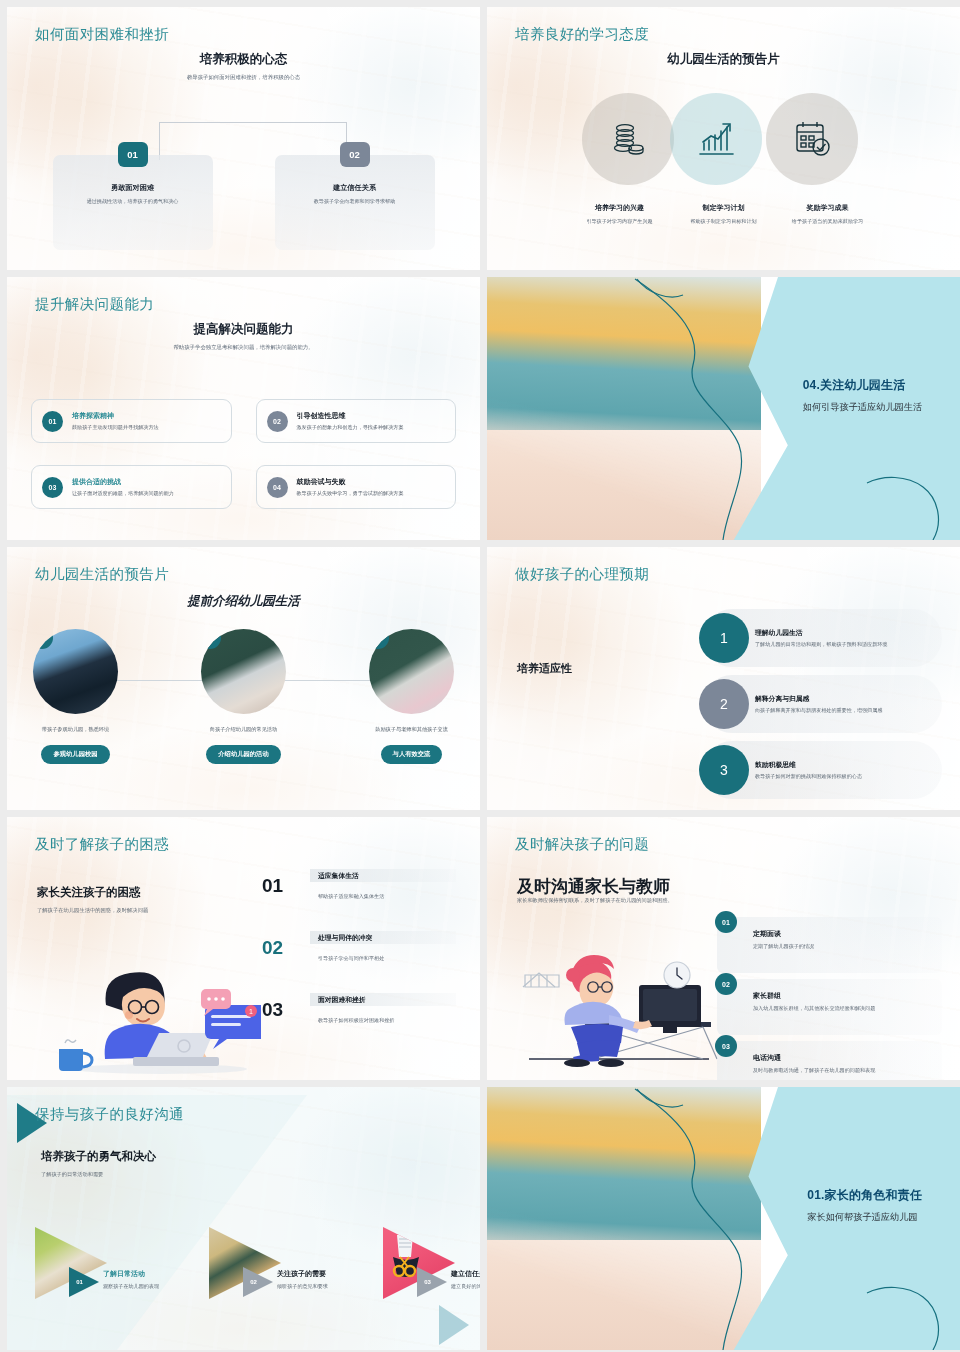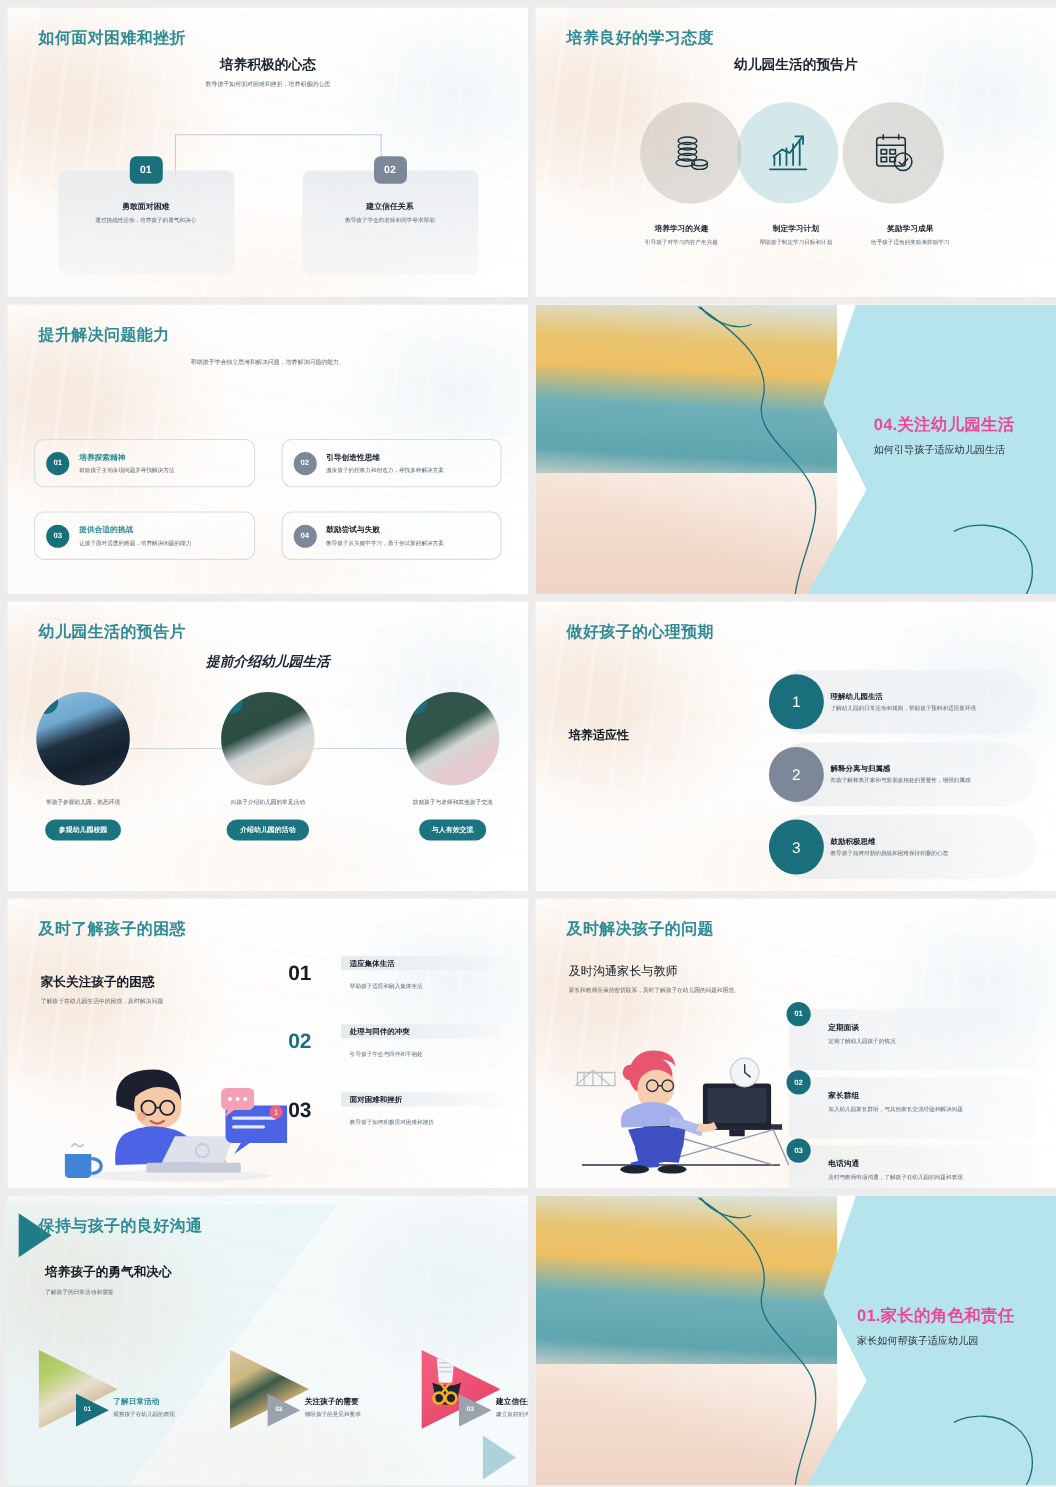--- a/index.html
+++ b/index.html
@@ -44,21 +44,21 @@
     background:
       repeating-linear-gradient(97deg, rgba(255,255,255,0) 0 26px, rgba(255,255,255,.42) 26px 30px),
       repeating-linear-gradient(9deg, rgba(214,186,160,0) 0 34px, rgba(214,186,160,.14) 34px 36px);
     opacity: .55;
   }
   .veil { position: absolute; inset: 0; background: rgba(255,255,255,.5); }
 
   
   .kicker {
     position: absolute; left: 28px; top: 18px;
-    font-size: 14.5px; font-weight: bold; letter-spacing: .4px;
+    font-size: 14.5px; font-weight: normal; letter-spacing: .4px;
     color: #2d8c96; z-index: 6;
   }
   .ctitle {
     text-align: center; font-size: 12.5px; font-weight: bold;
     color: #1b2430;
   }
   .csub {
     text-align: center; font-size: 5.4px; color: #5c6876;
     line-height: 1.5; margin-top: 5px;
   }
@@ -155,21 +155,21 @@
       linear-gradient(90deg, #5ba0aa 0 14%, #67aeb7 14% 22%, #5ba0aa 22% 52%, #72b6bf 52% 60%, #5f a4ae 60% 100%);
   }
   .sec-panel {
     position: absolute; right: 0; top: 0; width: 52%; height: 100%;
     background: #b6e4ec;
     clip-path: polygon(26% 0, 100% 0, 100% 100%, 8% 100%, 30% 64%, 14% 34%);
   }
   .sec-txt {
     position: absolute; right: 8%; top: 38%; z-index: 9; text-align: left;
   }
-  .sec-txt h2 { font-size: 15px; color: #ec4899; margin-bottom: 7px; letter-spacing: .2px; }
+  .sec-txt h2 { font-size: 12px; color: #0c4a6e; margin-bottom: 7px; letter-spacing: .2px; }
   .sec-txt p  { font-size: 9.2px; color: #2a3139; font-weight: normal; }
 
   
   .s5-head { position: absolute; left: 0; right: 0; top: 46px; z-index: 6; font-style: italic; }
   .s5-axis { position:absolute; left: 30px; right: 30px; top: 133px; height:1px; background:#cfd6dc; z-index:4;}
   .s5-axis::after{content:""; position:absolute; right:-1px; top:-2.5px; border-left:5px solid #cfd6dc; border-top:3px solid transparent; border-bottom:3px solid transparent;}
   .s5-row { position:absolute; left:0; right:0; top:82px; display:flex; justify-content:center; gap:58px; z-index:5;}
   .s5-item { width:110px; display:flex; flex-direction:column; align-items:center;}
   .s5-photo {
     width: 85px; height: 85px; border-radius: 50%;
@@ -204,21 +204,21 @@
   .s6-row h4 { font-size:6.8px; color:#131b24; margin-bottom:3px; }
   .s6-row p  { font-size:5.1px; color:#5a6672; line-height:1.5; padding-right:16px; }
   .s7-h2 { position:absolute; left:30px; top:68px; font-size:11.5px; font-weight:bold; color:#141c25; z-index:6;}
   .s7-p  { position:absolute; left:30px; top:90px; font-size:5.3px; color:#5b6671; z-index:6;}
   .s7-list { position:absolute; left:255px; right:24px; top:52px; z-index:6;}
   .s7-item { position:relative; height:62px; }
   .s7-num { position:absolute; left:0; top:6px; font-size:19px; font-weight:bold; }
   .s7-bar { margin-left:48px; height:13px; background: linear-gradient(90deg, rgba(222,228,232,.72), rgba(235,239,242,.18)); display:flex; align-items:center; padding-left:8px;}
   .s7-bar h4 { font-size:6.8px; color:#141c25;}
   .s7-d { margin-left:56px; margin-top:11px; font-size:5.1px; color:#5c6773;}
-  .s8-h2 { position:absolute; left:30px; top:58px; font-size:11px; font-weight:normal; color:#141c25; z-index:6;}
+  .s8-h2 { position:absolute; left:30px; top:58px; font-size:17px; font-weight:bold; color:#141c25; z-index:6;}
   .s8-p  { position:absolute; left:30px; top:80px; font-size:5.2px; color:#5b6671; z-index:6;}
   .s8-list { position:absolute; left:230px; right:18px; top:100px; z-index:6;}
   .s8-item { position:relative; min-height:56px; margin-bottom:6px;
     background: linear-gradient(90deg, rgba(228,233,237,.55), rgba(238,241,244,.12));
     border-radius:6px; padding:12px 10px 10px 36px; }
   .s8-num { position:absolute; left:-2px; top:-6px; width:22px; height:22px; border-radius:50%;
     background:#19707c; color:#fff; font-size:7px; font-weight:bold;
     display:flex; align-items:center; justify-content:center; }
   .s8-item h4 { font-size:7px; color:#141c25; margin-bottom:4px;}
   .s8-item p  { font-size:5.1px; color:#5c6773;}
@@ -347,20 +347,21 @@
         <div class="s2-desc">给予孩子适当的奖励来鼓励学习</div>
       </div>
     </div>
   </div>
 
   <div class="slide">
     <div class="hall"></div>
     <div class="veil"></div>
     <div class="kicker">提升解决问题能力</div>
     <div class="s3-head">
+      <div class="ctitle">提高解决问题能力</div>
       <div class="csub">帮助孩子学会独立思考和解决问题，培养解决问题的能力。</div>
     </div>
     <div class="s3-grid">
       <div class="s3-card">
         <div class="s3-num" style="background:#19707c">01</div>
         <div>
           <h4 style="color:#2d8c96">培养探索精神</h4>
           <p>鼓励孩子主动发现问题并寻找解决方法</p>
         </div>
       </div>

